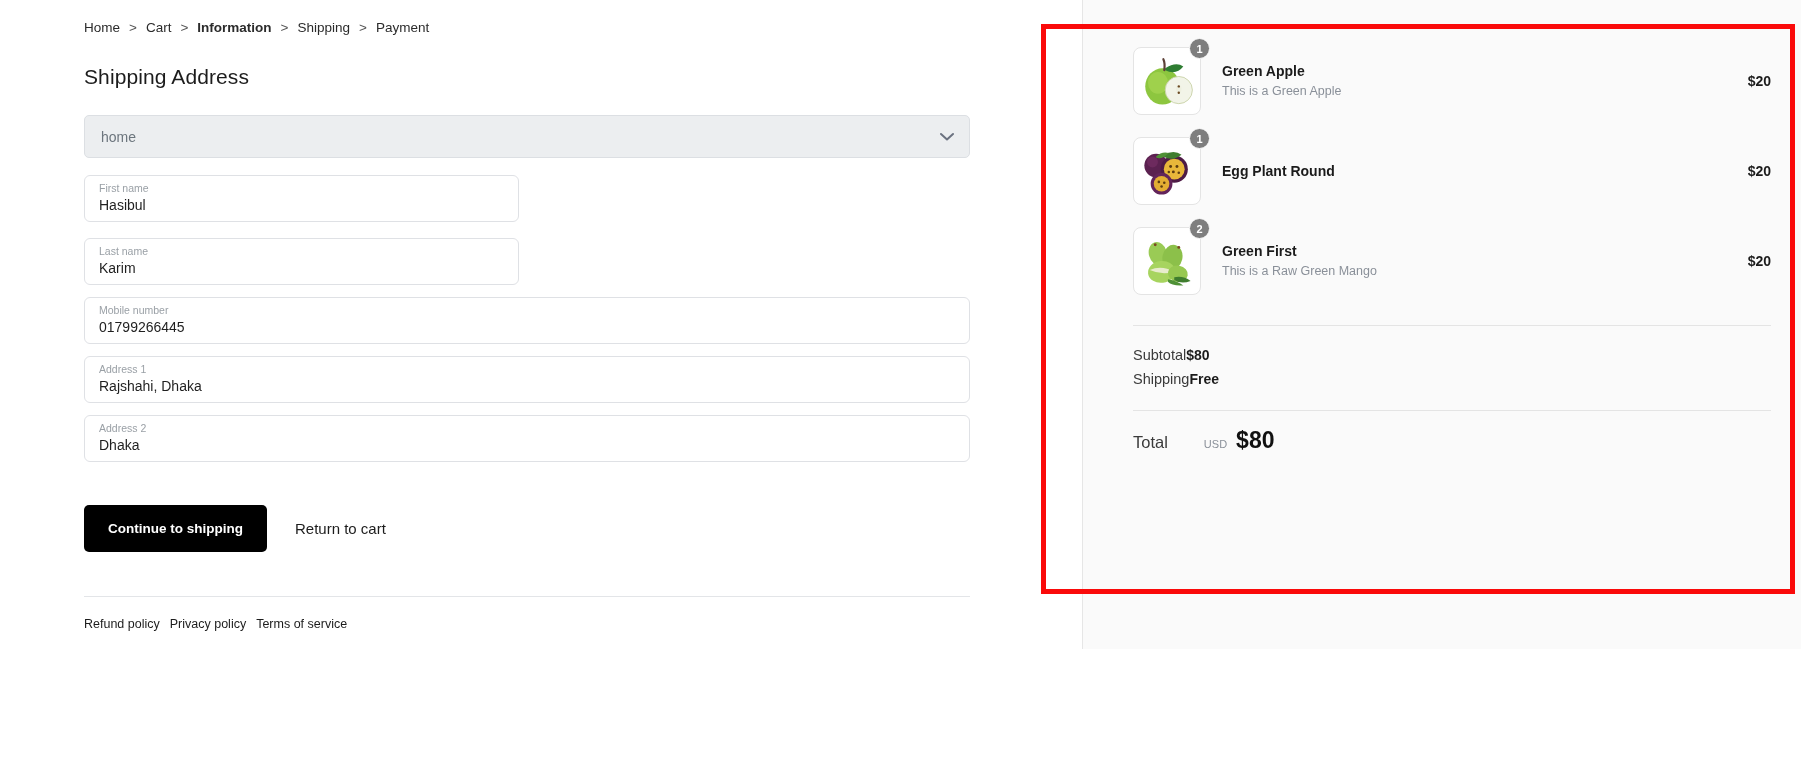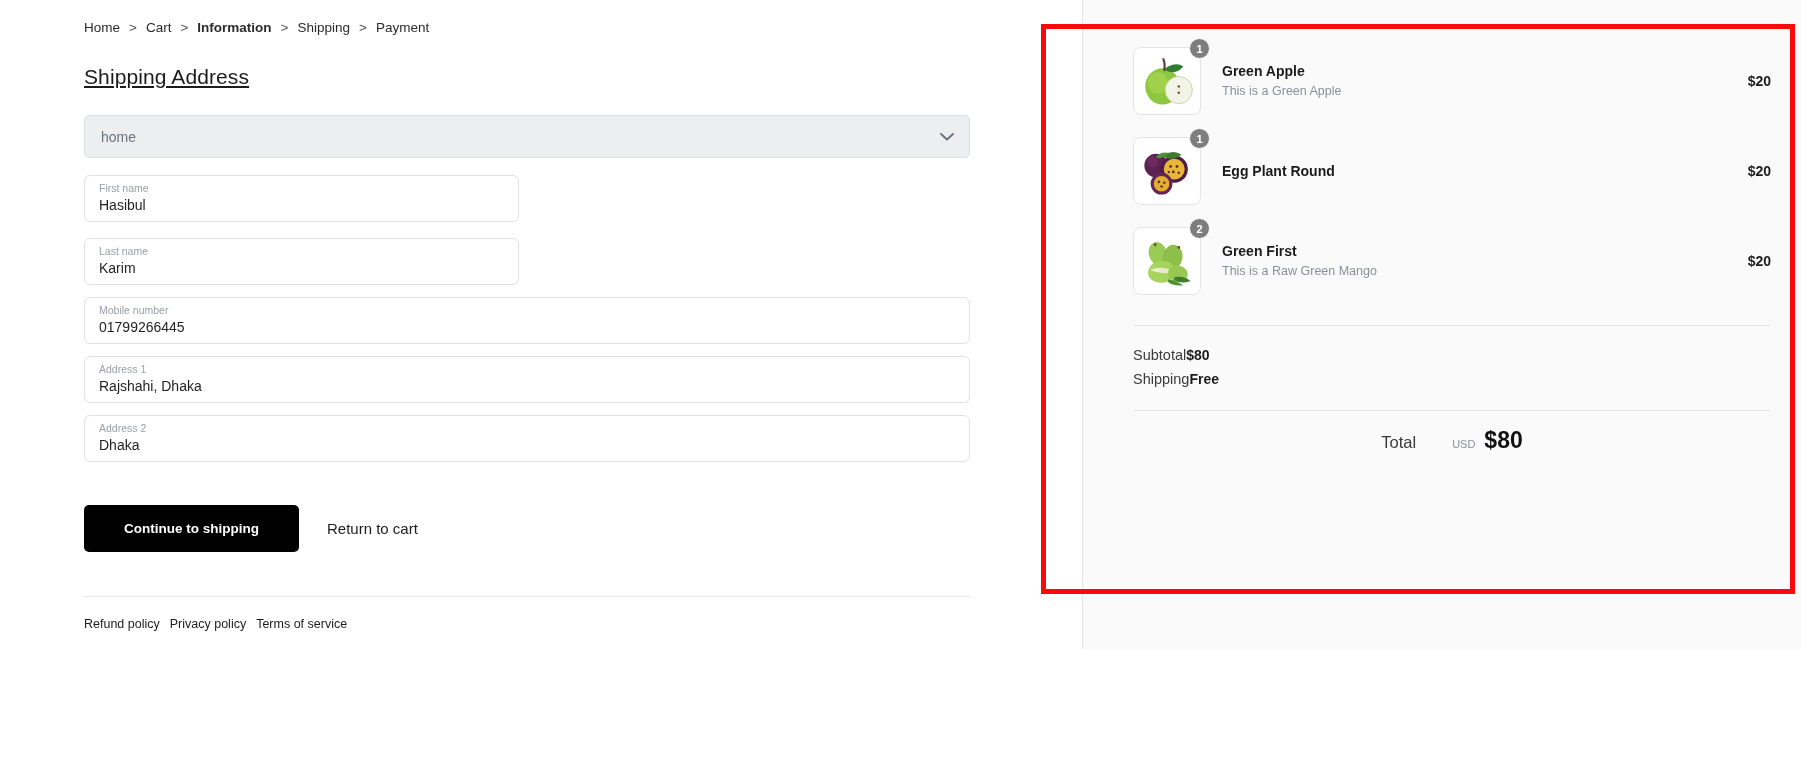--- a/index.html
+++ b/index.html
@@ -28,21 +28,20 @@
   .crumb { color: #2b2b2b; text-decoration: none; }
   .crumb.current { font-weight: bold; }
   .crumb-sep { margin: 0 9px; color: #555; }
 
   .section-title {
     font-size: 21px;
     font-weight: 400;
     color: #1c1c1c;
     margin-bottom: 26px;
     letter-spacing: 0.1px;
-    text-decoration: underline;
   }
 
   .select-wrap { position: relative; width: 886px; margin-bottom: 17px; }
   .address-select {
     width: 100%;
     height: 43px;
     background: #eceef0;
     border: 1px solid #dcdfe3;
     border-radius: 5px;
     padding: 0 16px;
@@ -98,21 +97,21 @@
     align-items: center;
     gap: 12px;
     margin-top: 43px;
   }
   .btn-primary {
     background: #000000;
     color: #ffffff;
     border: none;
     border-radius: 5px;
     height: 47px;
-    padding: 0 40px;
+    padding: 0 24px;
     font-family: "Liberation Sans", sans-serif;
     font-size: 13.5px;
     font-weight: bold;
     cursor: pointer;
   }
   .btn-link {
     background: transparent;
     border: none;
     color: #1c1c1c;
     font-family: "Liberation Sans", sans-serif;
@@ -212,21 +211,21 @@
   .total-row {
     display: flex;
     justify-content: flex-start;
     align-items: baseline;
     padding: 4px 0;
   }
   .total-label { font-size: 14.5px; color: #3a3a3a; }
   .total-value { font-size: 14px; font-weight: bold; color: #1b1b1b; }
   .grand-row {
     display: flex;
-    justify-content: center;
+    justify-content: flex-start;
     align-items: baseline;
     padding-top: 6px;
     gap: 36px;
   }
   .grand-label { font-size: 16.5px; color: #3a3a3a; }
   .grand-right { display: flex; align-items: baseline; gap: 9px; }
   .grand-currency { font-size: 11px; color: #8a9099; }
   .grand-value { font-size: 23px; font-weight: bold; color: #111; }
 
   

